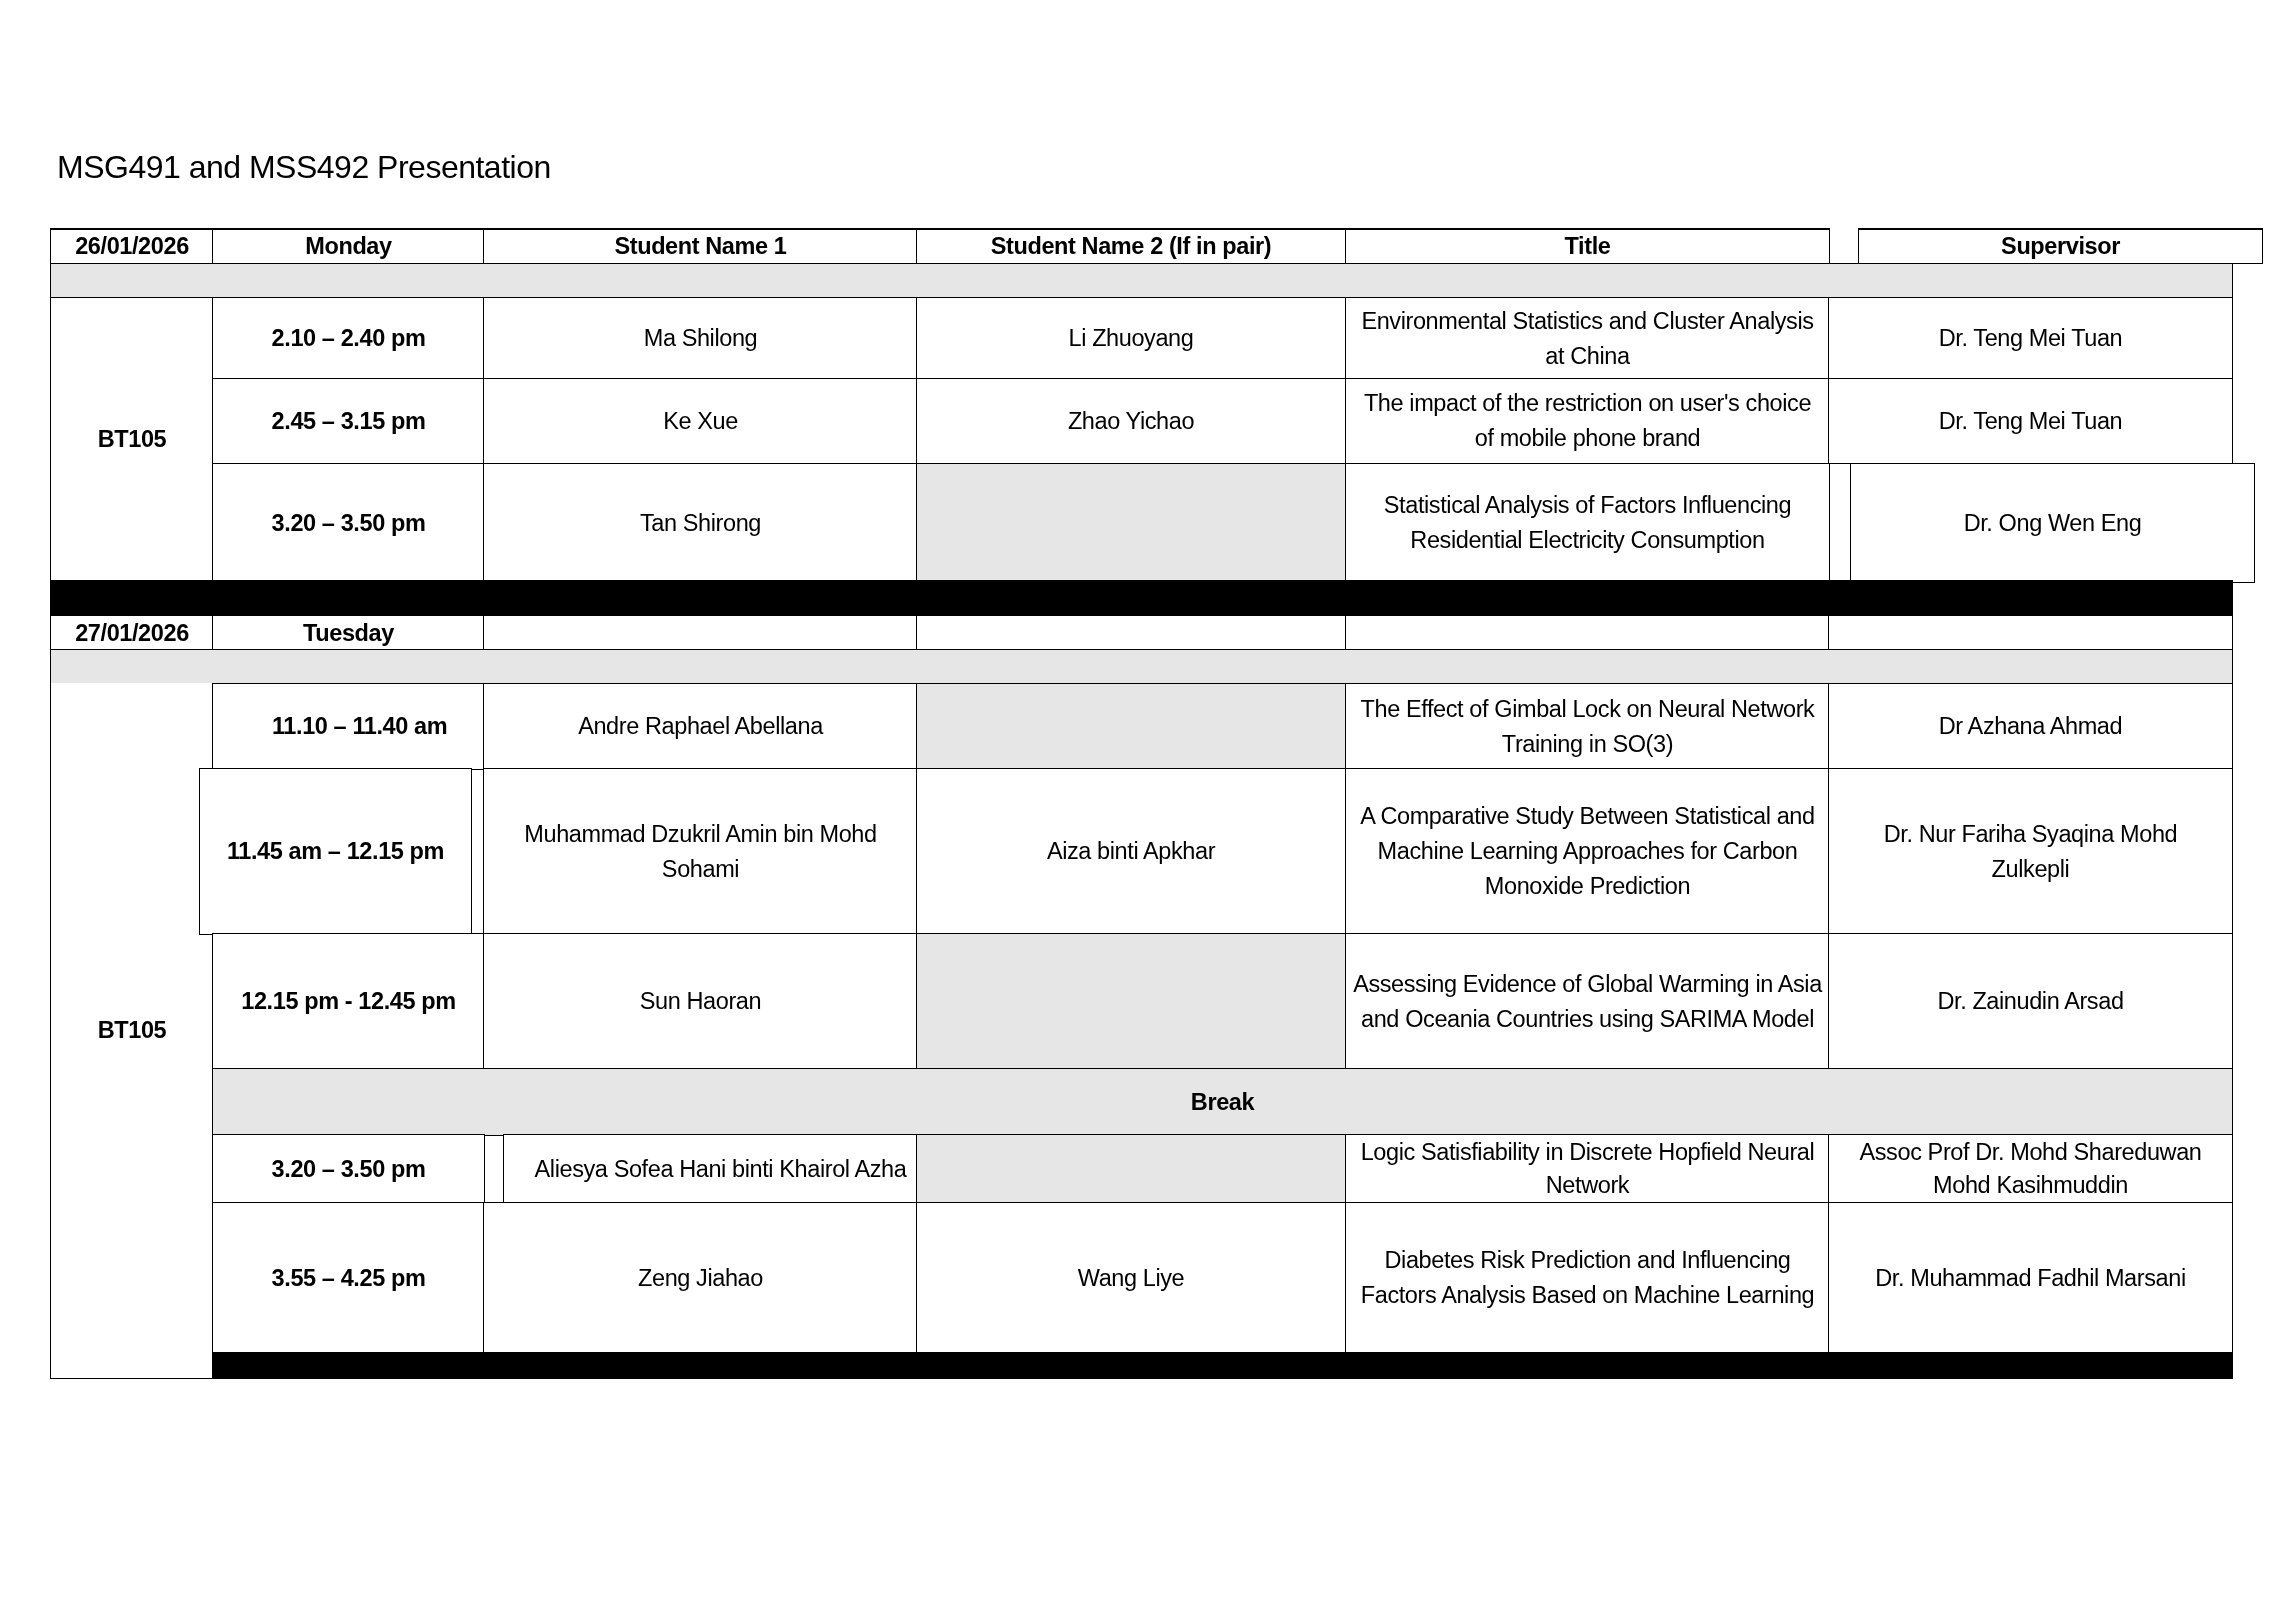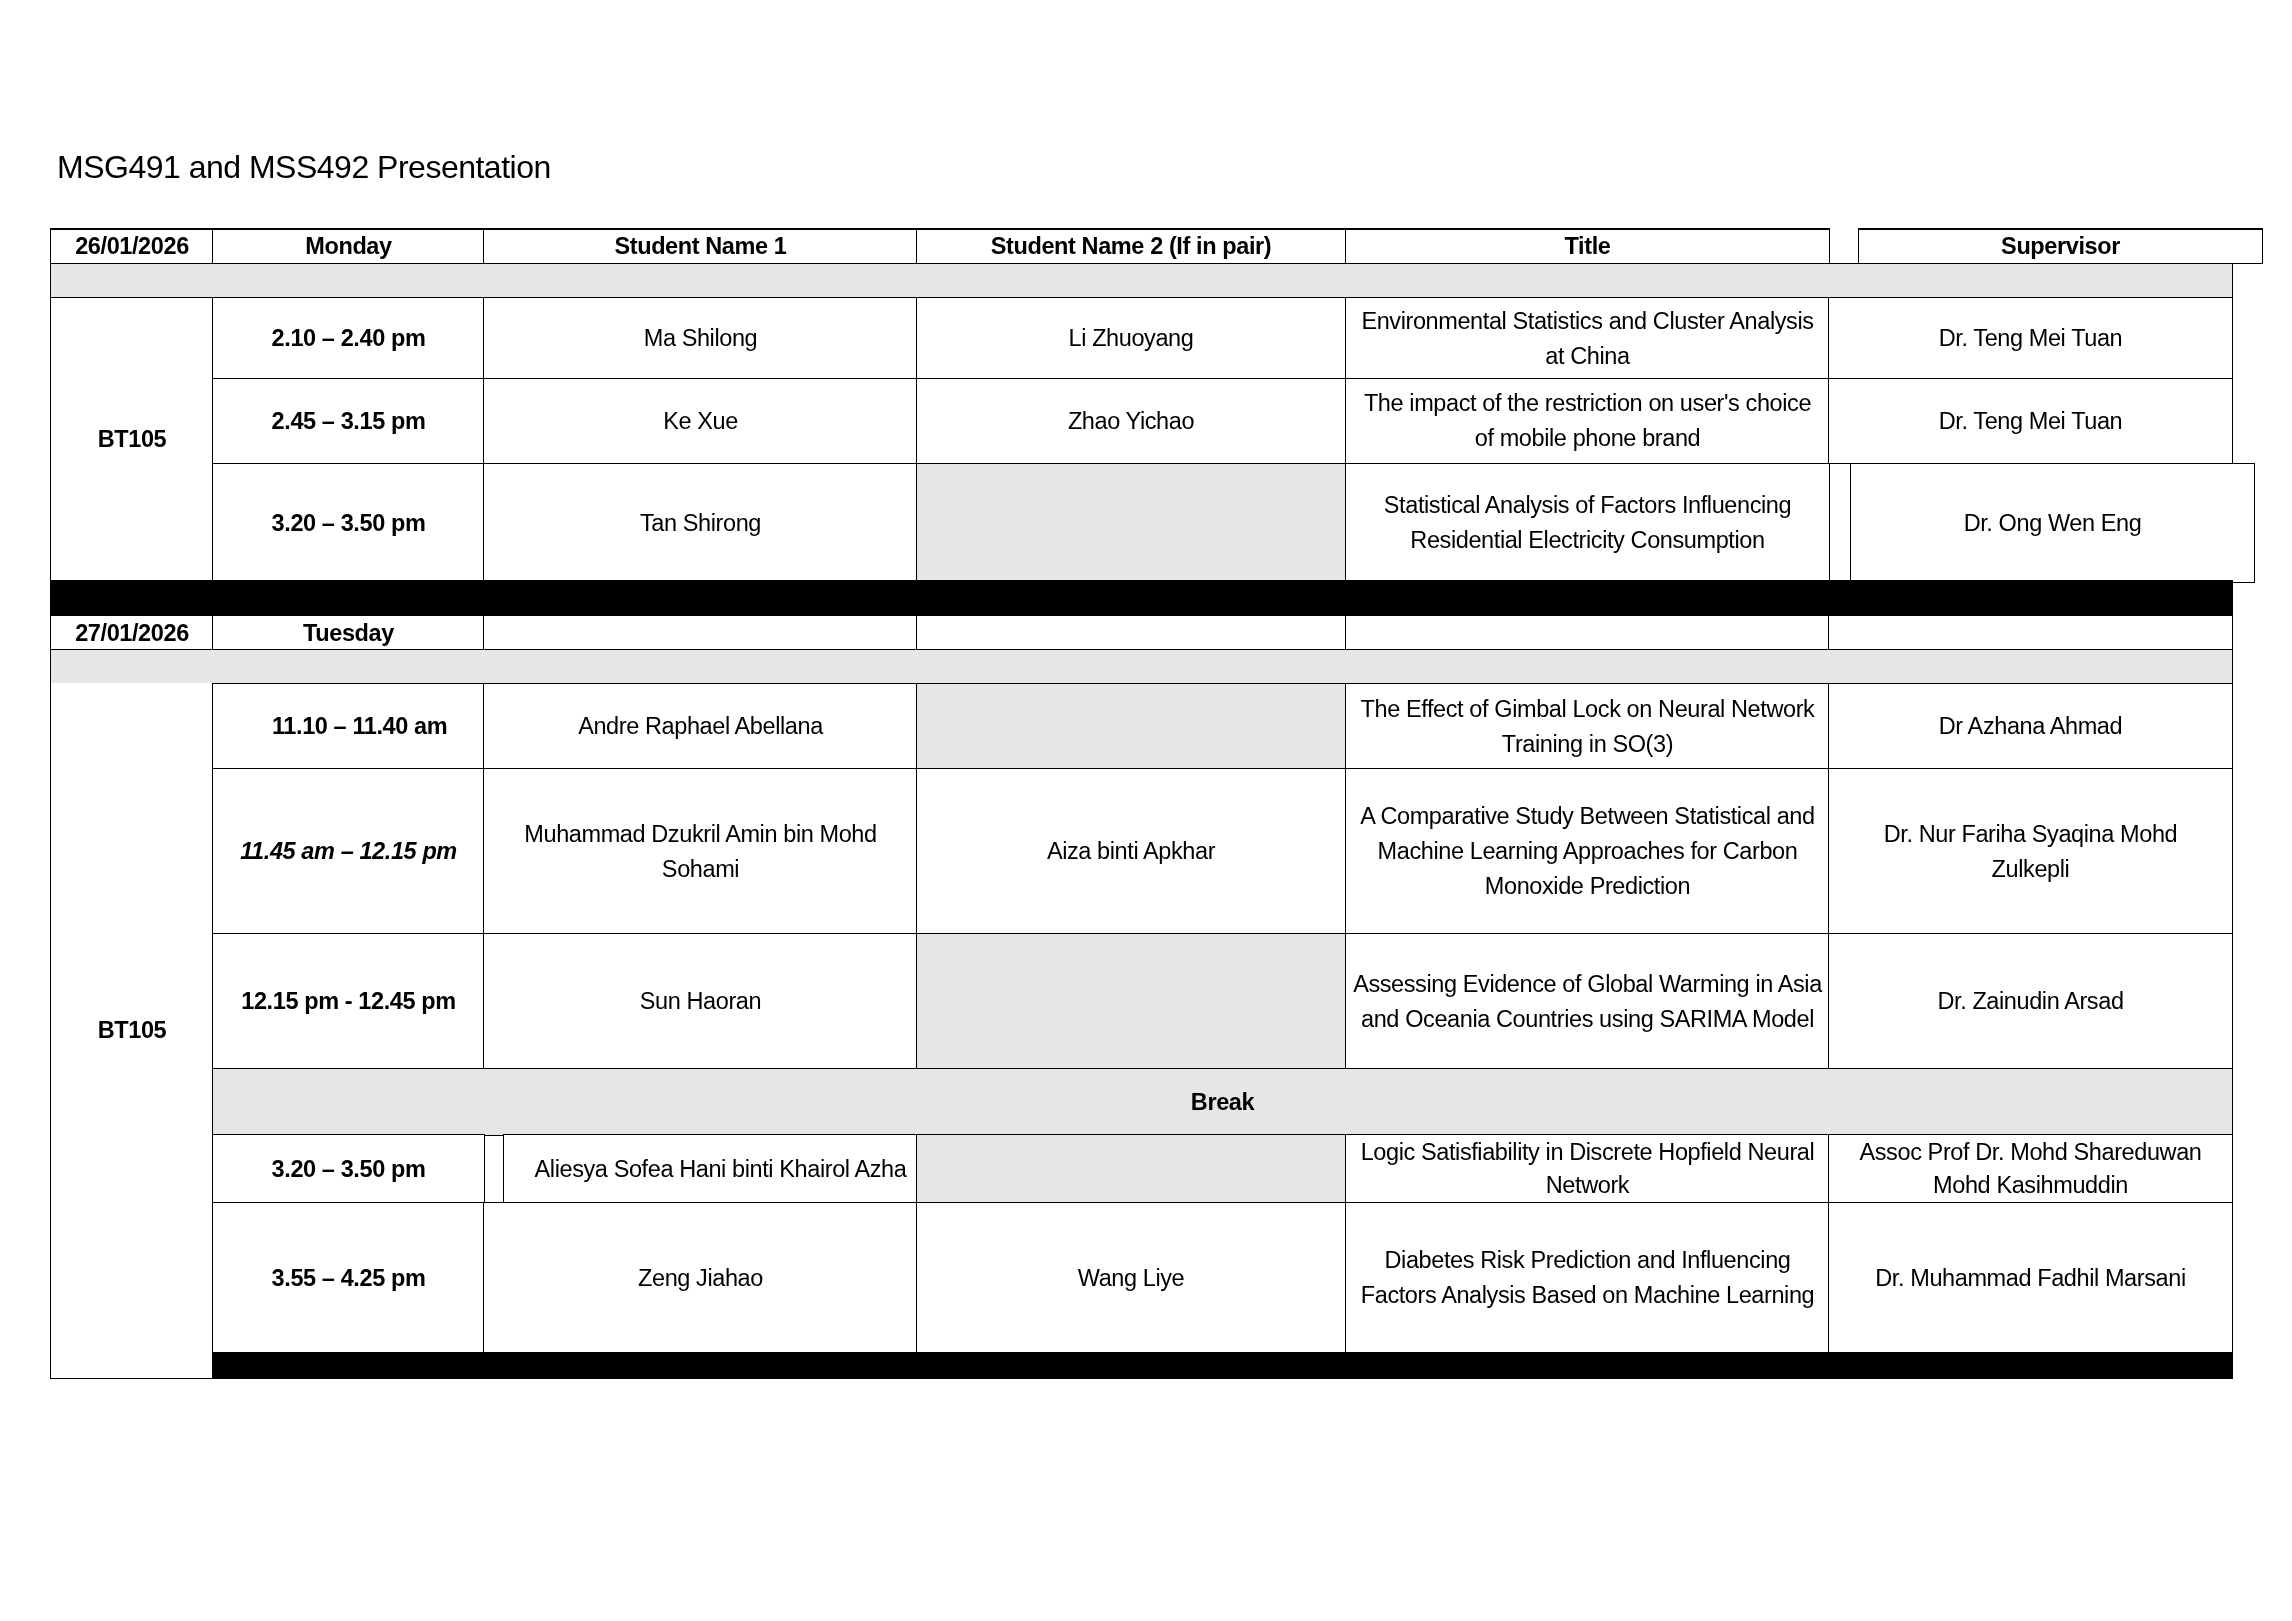--- a/index.html
+++ b/index.html
@@ -63,21 +63,21 @@
   <div class="cell grey" style="left:50px;top:649px;width:2183px;height:36px;border-bottom:none;"></div>
 
   <div class="cell bold" style="left:50px;top:683px;width:164px;height:696px;border-top:none;">BT105</div>
 
   <div class="cell bold" style="left:212px;top:683px;width:273px;height:87px;padding-left:32px;">11.10 – 11.40 am</div>
   <div class="cell" style="left:483px;top:683px;width:435px;height:87px;">Andre Raphael Abellana</div>
   <div class="cell grey" style="left:916px;top:683px;width:430px;height:87px;"></div>
   <div class="cell" style="left:1345px;top:683px;width:485px;height:87px;">The Effect of Gimbal Lock on Neural Network Training in SO(3)</div>
   <div class="cell" style="left:1828px;top:683px;width:405px;height:87px;">Dr Azhana Ahmad</div>
 
-  <div class="cell bold" style="left:212px;top:768px;width:273px;height:167px;font-style:italic;">11.45 am – 12.15 pm</div>
+  <div class="cell bold" style="left:199px;top:768px;width:273px;height:167px;">11.45 am – 12.15 pm</div>
   <div class="cell" style="left:483px;top:768px;width:435px;height:167px;padding:0 39px;">Muhammad Dzukril Amin bin Mohd Sohami</div>
   <div class="cell" style="left:916px;top:768px;width:430px;height:167px;">Aiza binti Apkhar</div>
   <div class="cell" style="left:1345px;top:768px;width:485px;height:167px;">A Comparative Study Between Statistical and Machine Learning Approaches for Carbon Monoxide Prediction</div>
   <div class="cell" style="left:1828px;top:768px;width:405px;height:167px;padding:0 23.5px;">Dr. Nur Fariha Syaqina Mohd Zulkepli</div>
 
   <div class="cell bold" style="left:212px;top:933px;width:273px;height:137px;">12.15 pm - 12.45 pm</div>
   <div class="cell" style="left:483px;top:933px;width:435px;height:137px;">Sun Haoran</div>
   <div class="cell grey" style="left:916px;top:933px;width:430px;height:137px;"></div>
   <div class="cell" style="left:1345px;top:933px;width:485px;height:137px;padding:0 5.9px;">Assessing Evidence of Global Warming in Asia and Oceania Countries using SARIMA Model</div>
   <div class="cell" style="left:1828px;top:933px;width:405px;height:137px;">Dr. Zainudin Arsad</div>

